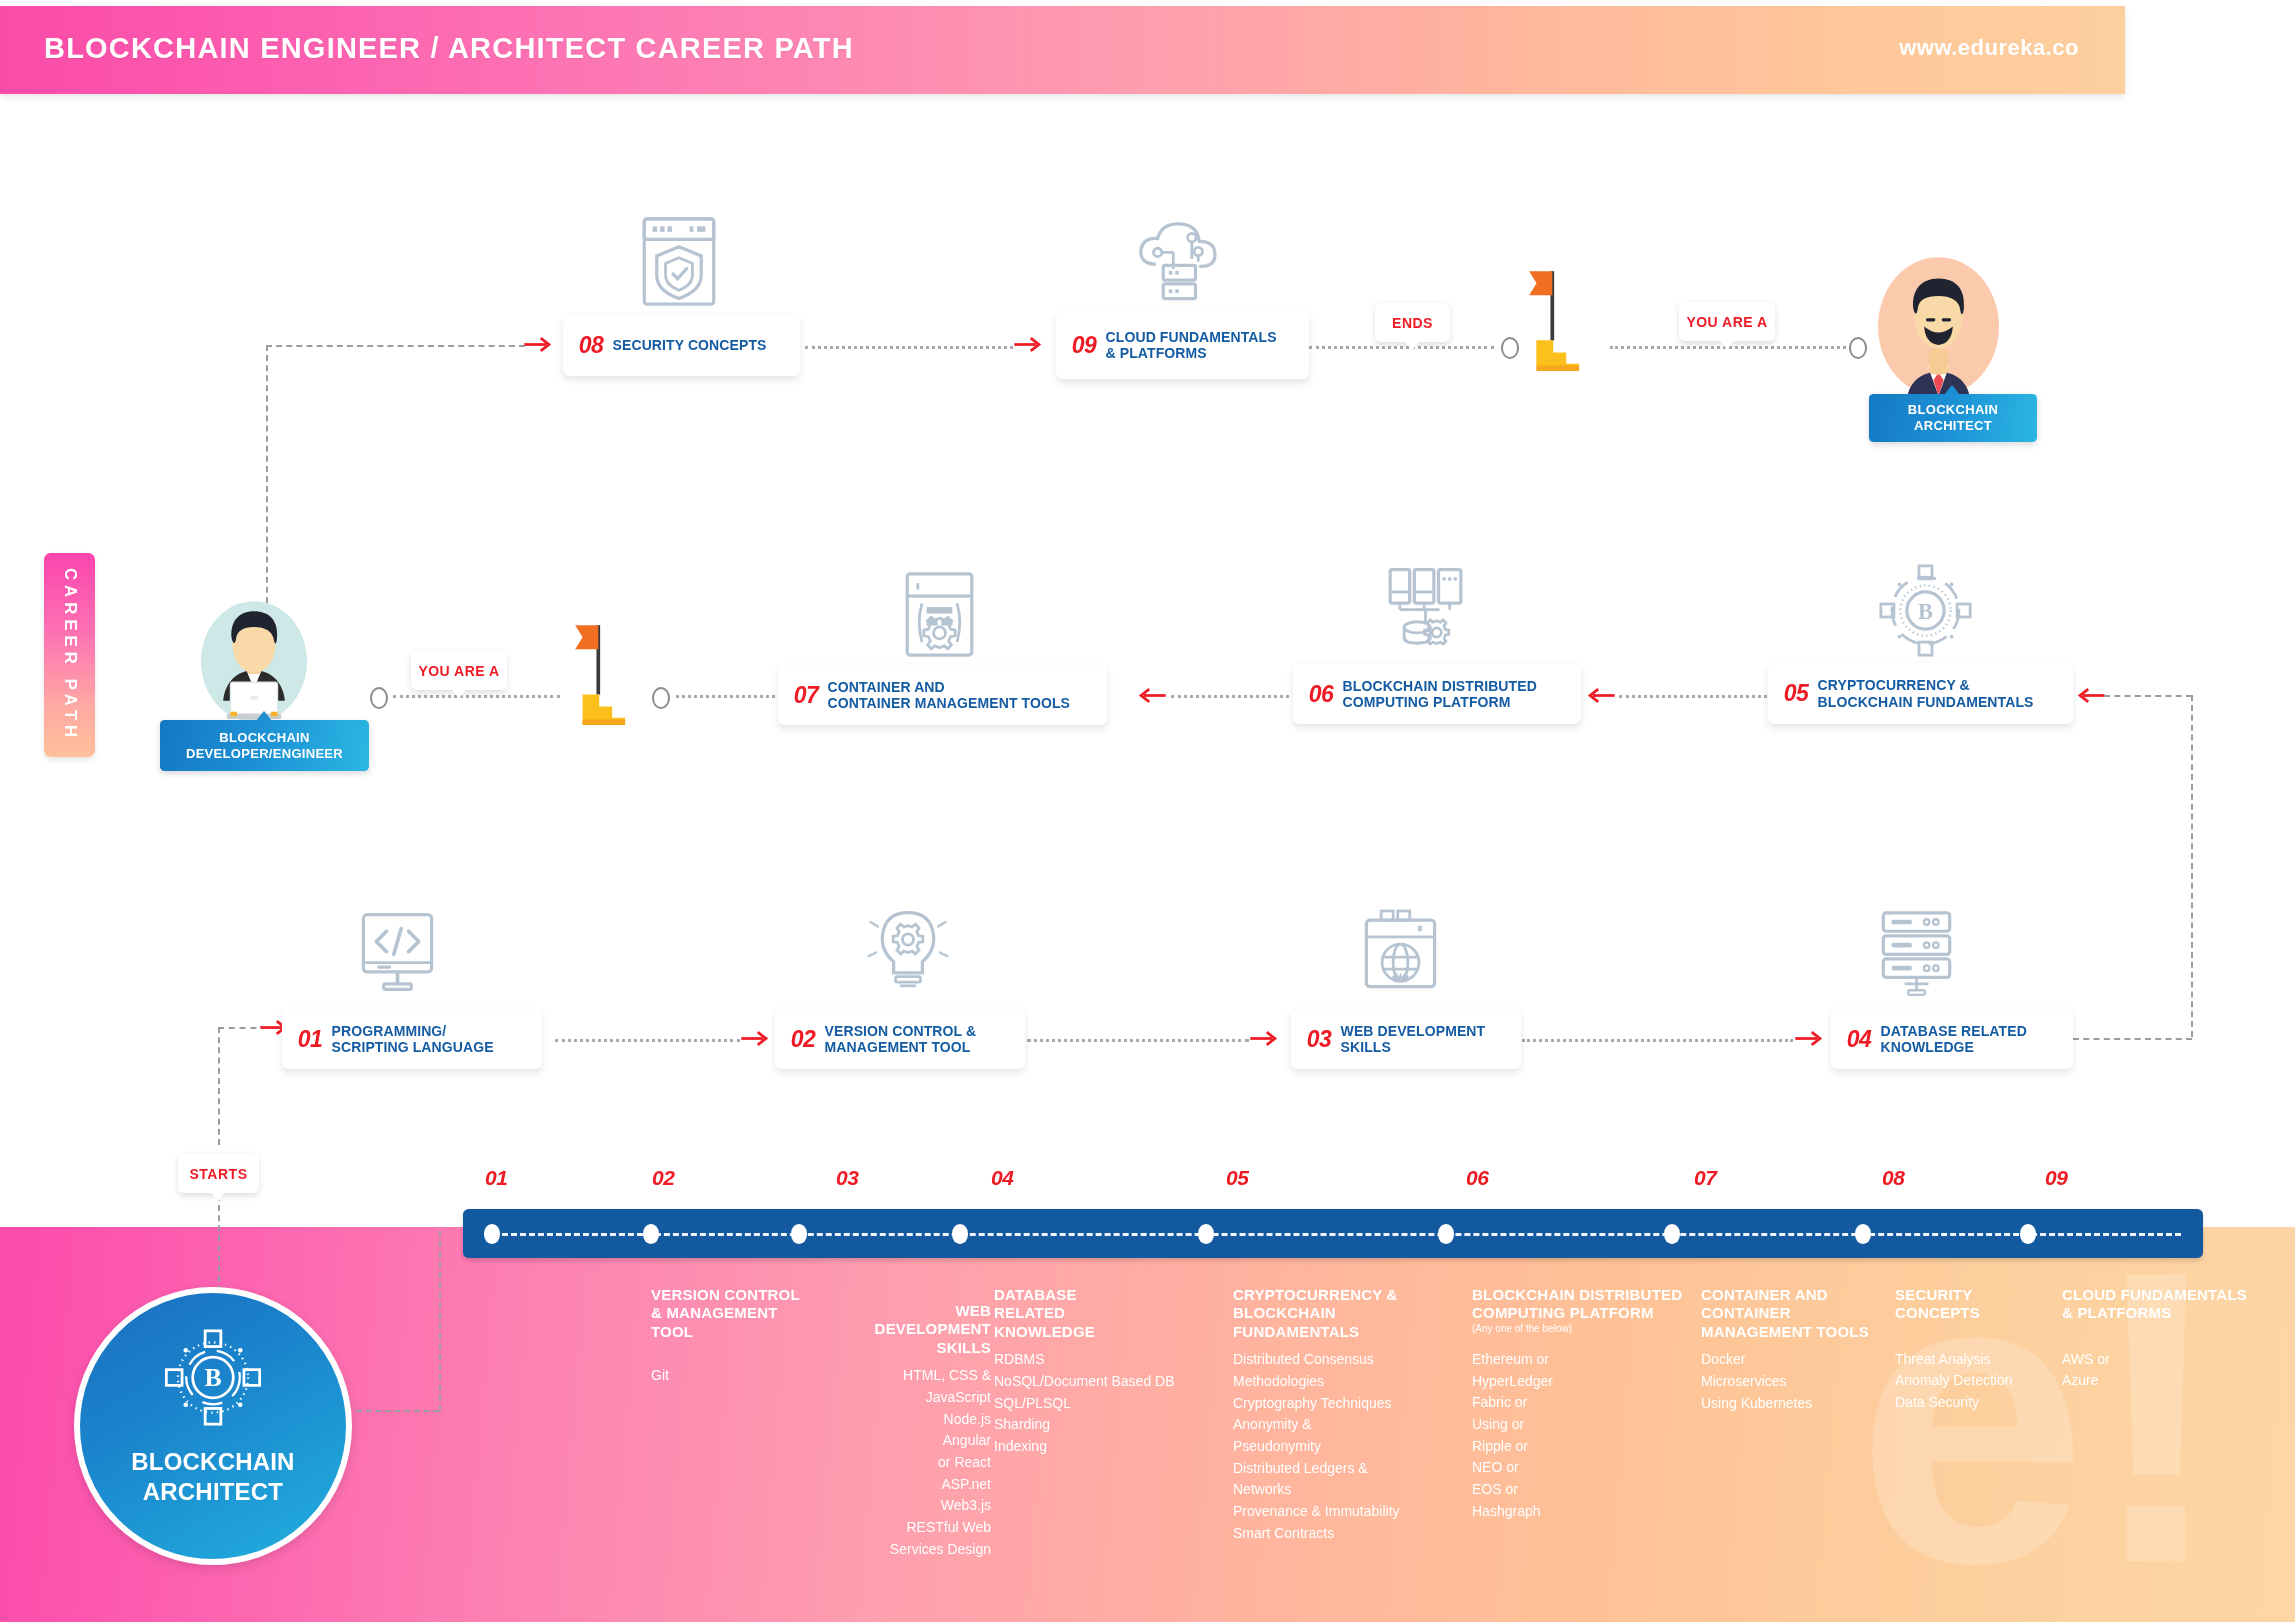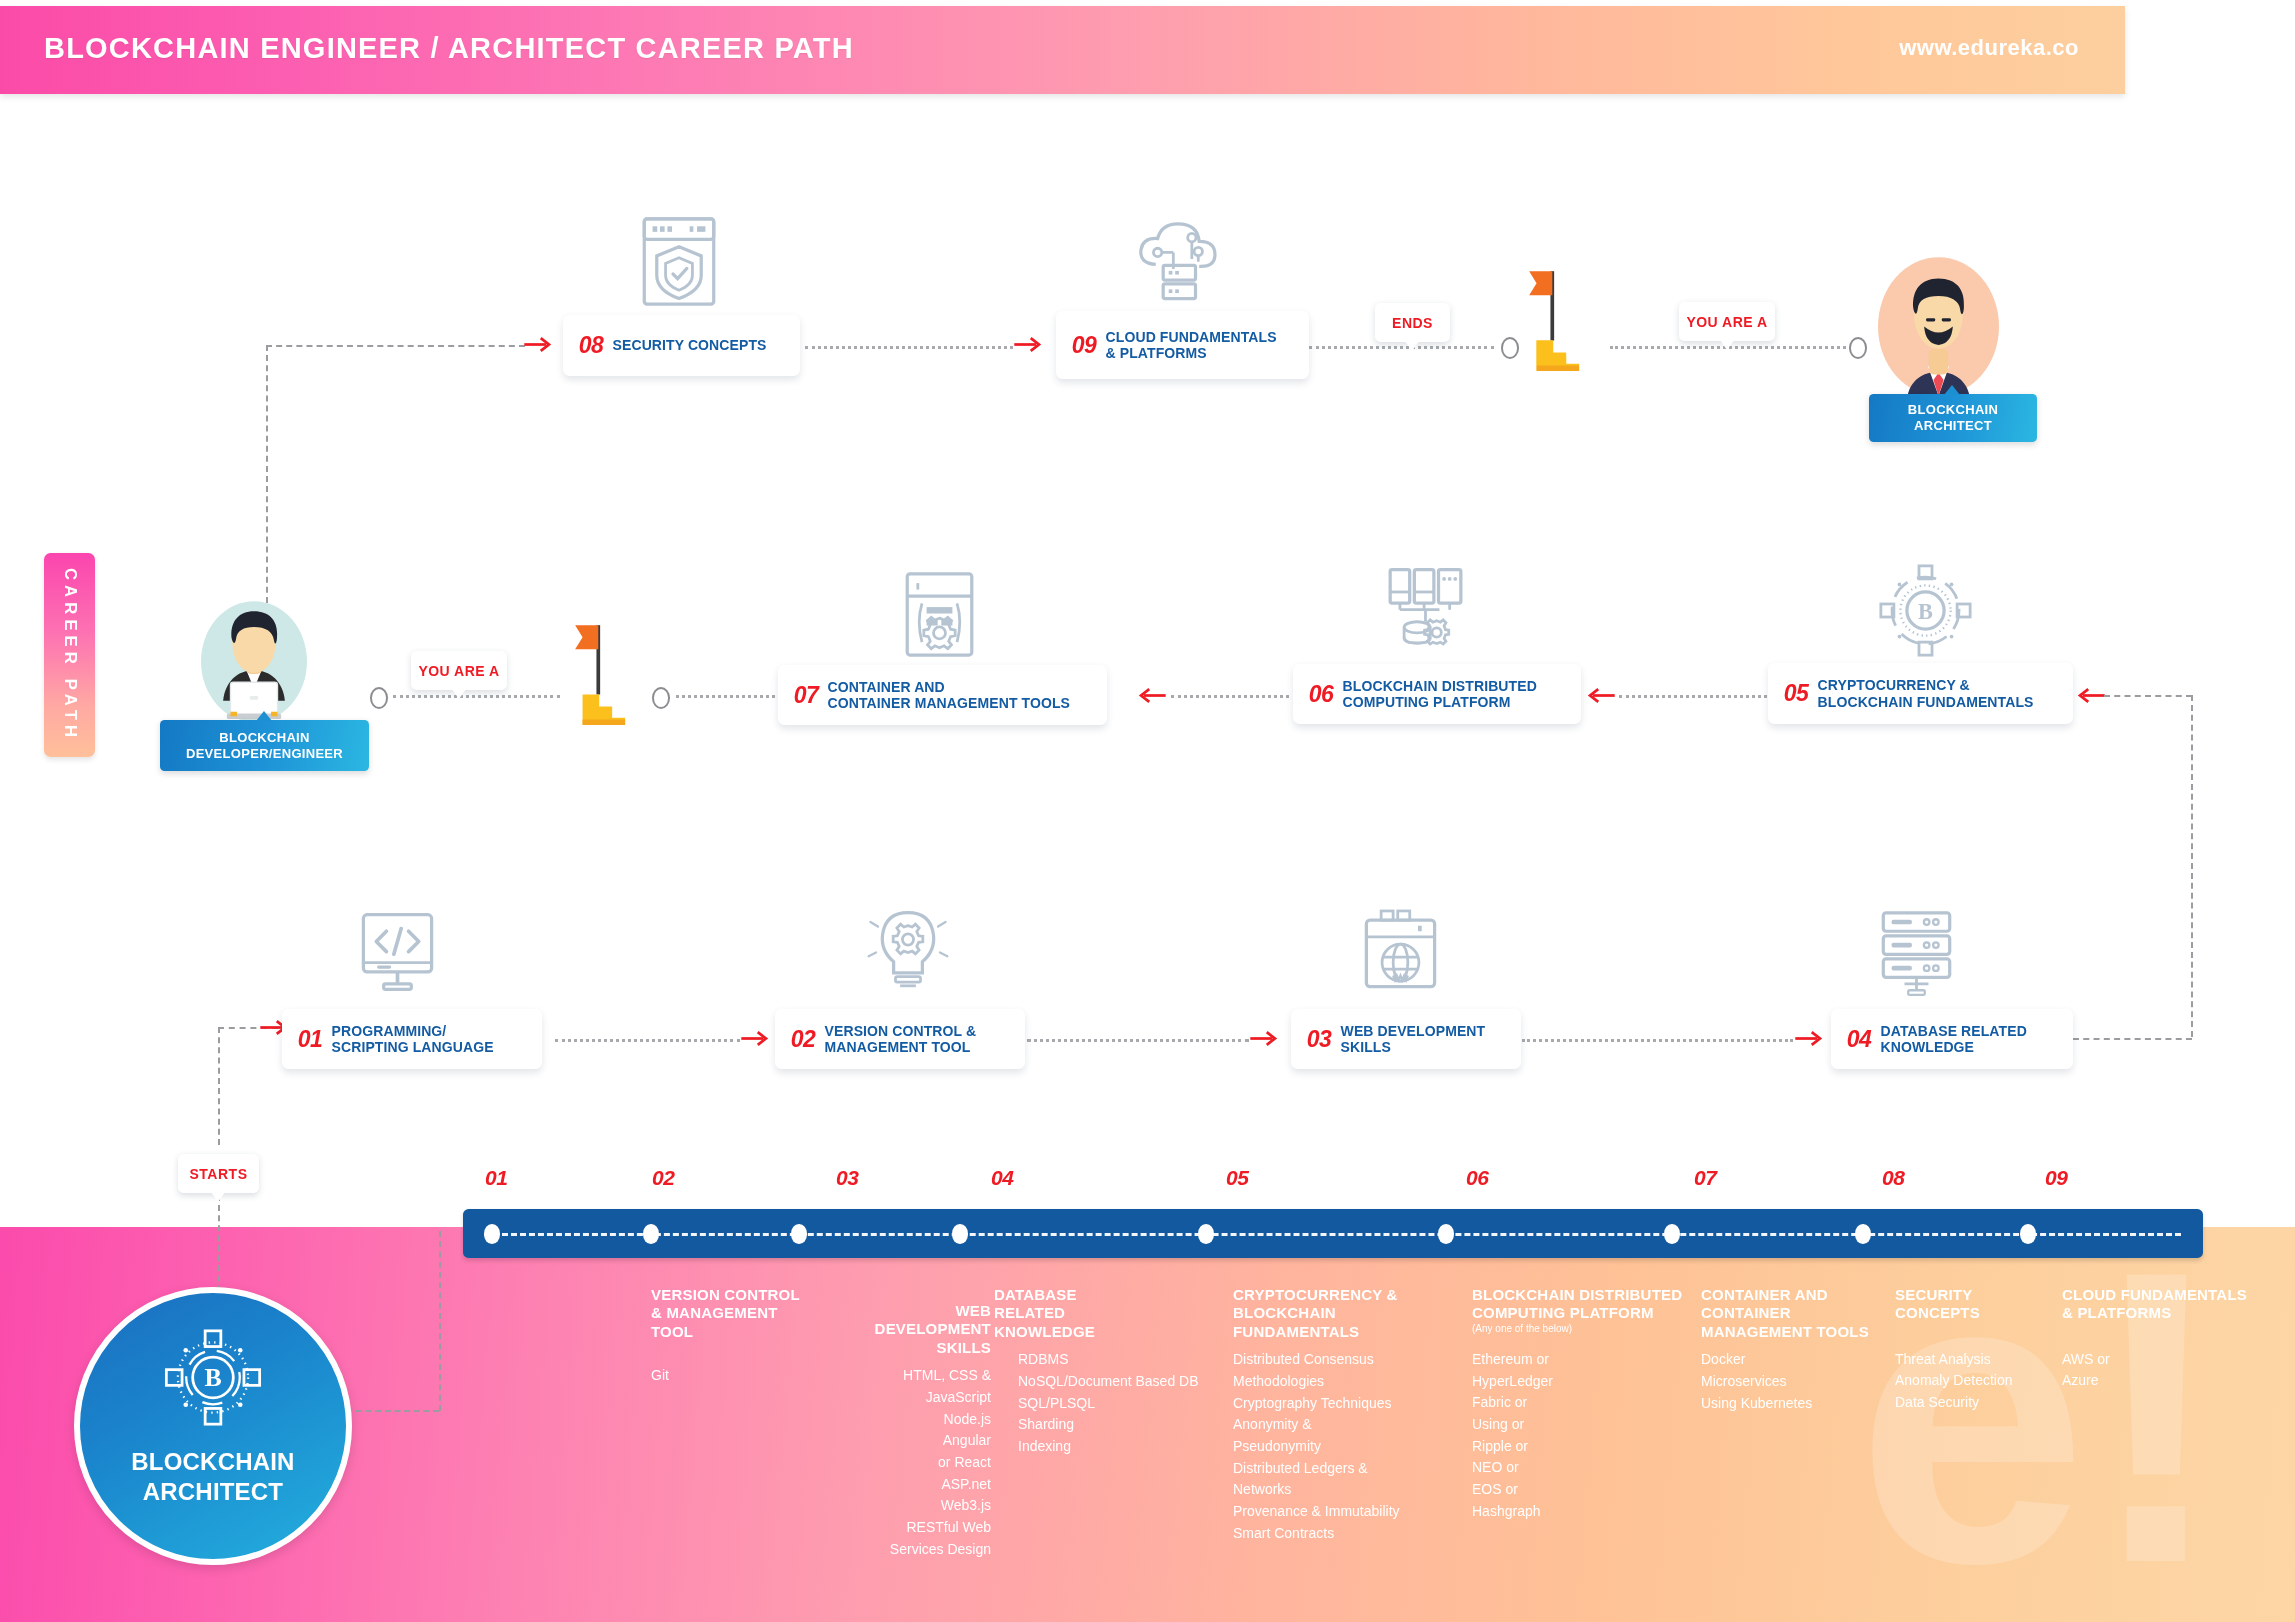--- a/index.html
+++ b/index.html
@@ -637,21 +637,21 @@
         <div>Services Design</div>
       </div>
     </div>
 
     <div class="lg-col" style="left:994px;top:0;width:287px;">
       <div class="lg-head">
         <div>DATABASE</div>
         <div>RELATED</div>
         <div>KNOWLEDGE</div>
       </div>
-      <div class="lg-items" style="margin-top:8.3px;margin-left:24px;">
+      <div class="lg-items" style="margin-top:8.3px;">
         <div>RDBMS</div>
         <div>NoSQL/Document Based DB</div>
         <div>SQL/PLSQL</div>
         <div>Sharding</div>
         <div>Indexing</div>
       </div>
     </div>
 
     <div class="lg-col" style="left:1233px;top:0;width:241px;">
       <div class="lg-head">

